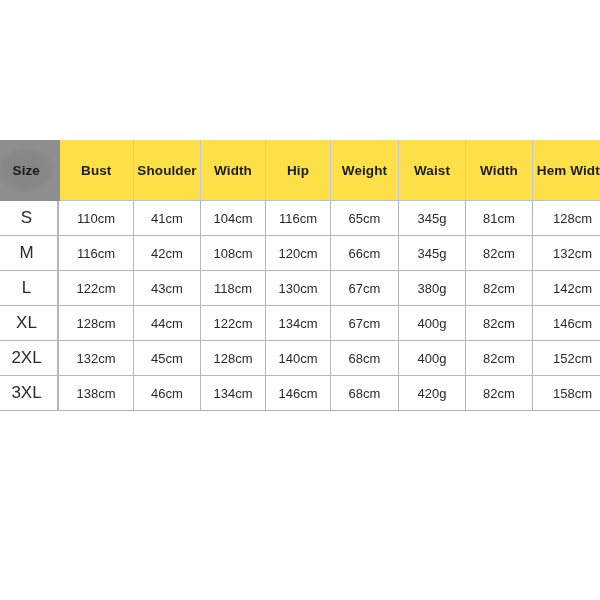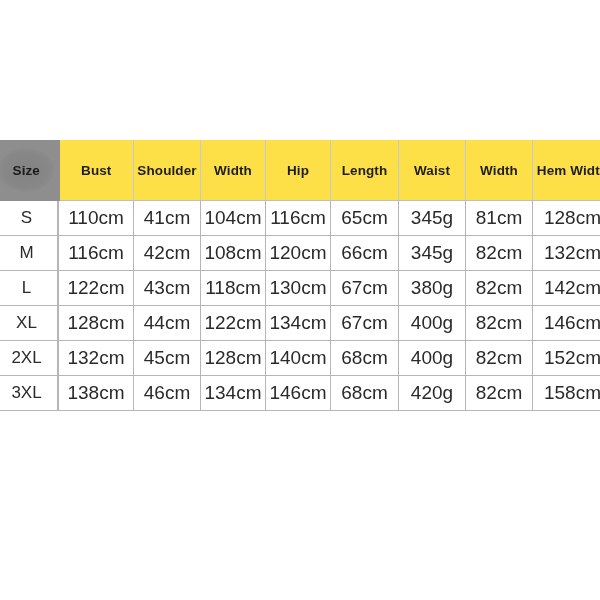--- a/index.html
+++ b/index.html
@@ -62,21 +62,21 @@
     pointer-events:none;
   }
   table.size-table thead th.size-head span{position:relative;z-index:1;}
 
   
   table.size-table tbody td{
     height:34px;
     padding:0 2px;
     background:#ffffff;
     color:#2a2a2a;
-    font-size:19px;
+    font-size:13px;
     font-weight:400;
     text-align:center;
     vertical-align:middle;
     border:1px solid #b6b6b6;
     white-space:nowrap;
     font-stretch:condensed;
   }
   table.size-table tbody td.size-cell{
     font-size:17px;
     border-left:1px solid #b6b6b6;
@@ -115,21 +115,21 @@
         <col class="c-hem">
       </colgroup>
 
       <thead>
         <tr>
           <th class="size-head"><span>Size</span></th>
           <th>Bust</th>
           <th>Shoulder</th>
           <th>Width</th>
           <th>Hip</th>
-          <th>Length</th>
+          <th>Weight</th>
           <th>Waist</th>
           <th>Width</th>
           <th>Hem Width</th>
         </tr>
       </thead>
 
       <tbody>
         <tr>
           <td class="size-cell">S</td>
           <td>110cm</td>

